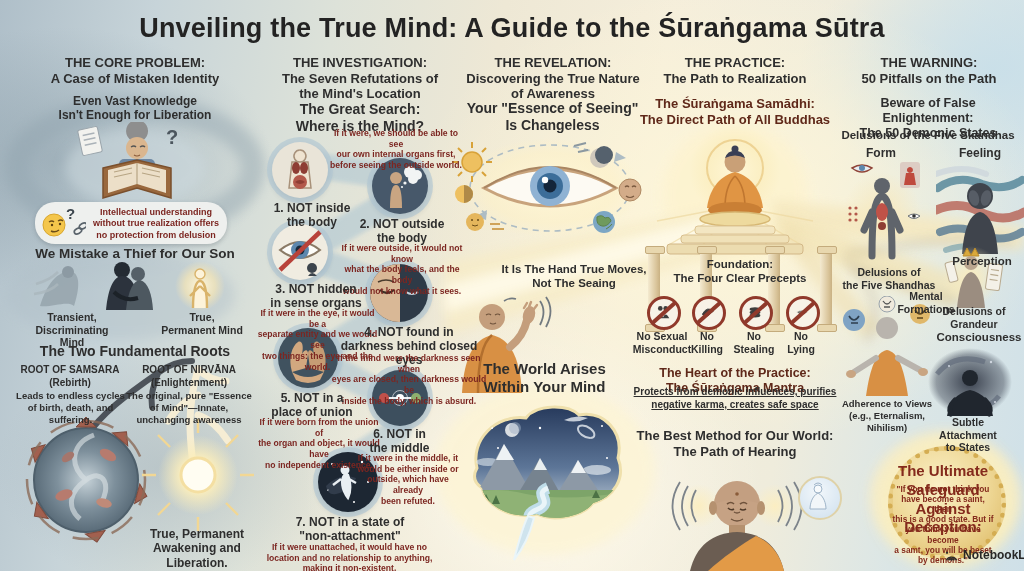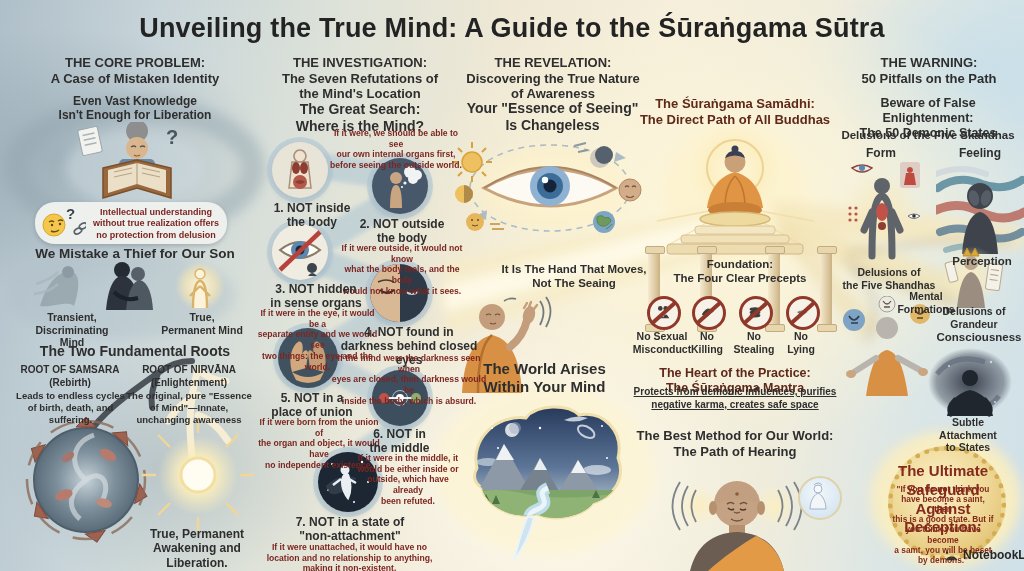--- a/index.html
+++ b/index.html
@@ -345,21 +345,21 @@
     <g>
         <circle cx="182" cy="62" r="11" fill="#d3ac89" stroke="#b08a64"></circle>
         <path d="M177,59 q2,-2 4,0 M184,59 q2,-2 4,0 M178,68 q4,3 8,0" stroke="#7a5a40" stroke-width="1.2" fill="none"></path>
       </g>
     <g>
         <circle cx="156" cy="94" r="11" fill="#7ca6c4"></circle>
         <path d="M149,89 q5,-3 8,1 q5,-2 6,3 q-4,6 -9,5 q-6,-1 -5,-9 M158,101 q4,-2 6,-5" fill="#6f9a5d" stroke="#5d834d" stroke-width="1"></path>
       </g>
   </svg>
 
-  <div class="t b" style="left:498px;top:263px;width:152px;font-size:11.5px;">It Is The Hand That Moves,
+  <div class="t b" style="left:498px;top:263px;width:152px;font-size:11.5px;">It Is The Hand True Moves,
 Not The Seaing</div>
 
   <svg class="lay" width="100" height="98" style="left:452px;top:295px;">
     <circle cx="40" cy="22" r="13" fill="#c49e7c"></circle>
     <path d="M34,20 q3,-2 5,0 M43,20 q3,-2 5,0 M38,28 q3,2 6,0" stroke="#6e523c" stroke-width="1.2" fill="none"></path>
     <path d="M10,98 C12,62 22,44 40,40 C58,44 68,62 70,98 Z" fill="#d89044"></path>
     <path d="M40,40 C30,48 26,70 26,98" stroke="#b26f2e" stroke-width="2.5" fill="none"></path>
     <path d="M58,52 C68,44 73,34 75,25" stroke="#c49e7c" stroke-width="8" stroke-linecap="round" fill="none"></path>
     <ellipse cx="77" cy="20" rx="6" ry="9" fill="#c49e7c" transform="rotate(15 77 20)"></ellipse>
     <path d="M72,13 l3,-5 M77,12 l2,-5 M82,14 l3,-4" stroke="#c49e7c" stroke-width="2.4" stroke-linecap="round"></path>
@@ -402,20 +402,22 @@
         <polygon points="126,62 119,75 134,75" fill="#eef2f4"></polygon>
       <rect x="14" y="92" width="160" height="40" fill="#7da469"></rect>
       <path d="M14,96 q30,-8 60,0 q40,8 100,-2 l0,40 l-160,0 Z" fill="#8fb275"></path>
       <path d="M30,104 l4,-8 l4,8 Z M40,106 l4,-9 l4,9 Z M140,100 l4,-8 l4,8 Z" fill="#4c7245"></path>
       <path d="M96,90 C80,96 104,104 84,112 C70,118 84,126 72,134" stroke="#bfdde9" stroke-width="12" fill="none"></path>
       <path d="M96,90 C80,96 104,104 84,112 C70,118 84,126 72,134" stroke="#eaf5f9" stroke-width="5" fill="none"></path>
     </g>
     <path d="M76,118 C70,130 66,146 62,162 C70,152 78,136 82,120 Z" fill="#cfe4ee" stroke="#eaf5f9" stroke-width="2"></path>
   </svg>
 
+  <div class="t hcol" style="left:635px;top:55px;width:200px;">THE PRACTICE:
+The Path to Realization</div>
   <div class="t b mar" style="left:628px;top:96px;width:214px;font-size:13px;">The Śūraṅgama Samādhi:
 The Direct Path of All Buddhas</div>
 
   <svg class="lay" width="196" height="130" style="left:637px;top:126px;">
     <defs>
         <radialGradient id="haloG">
           <stop offset="0%" stop-color="#fff7d8"></stop>
           <stop offset="60%" stop-color="#fbeec0" stop-opacity=".8"></stop>
           <stop offset="100%" stop-color="#fbeec0" stop-opacity="0"></stop>
         </radialGradient>
@@ -603,20 +605,23 @@
     <circle cx="49" cy="8" r="8" fill="#efe9dc" stroke="#9aa4ab"></circle>
       <path d="M45,5 q4,6 8,0 M46,11 h6" stroke="#555" stroke-width="1.3" fill="none"></path>
     <circle cx="82" cy="18" r="10" fill="#e0b86a"></circle>
       <path d="M77,14 q5,8 10,0 M79,22 h6" stroke="#5a431c" stroke-width="1.5" fill="none"></path>
     <circle cx="49" cy="32" r="11" fill="#b9b4ad"></circle>
     <path d="M28,100 C32,72 38,56 49,54 C60,56 66,72 70,100 Z" fill="#d89044"></path>
     <path d="M38,62 L16,76 M60,62 L82,74" stroke="#b9b4ad" stroke-width="6" stroke-linecap="round"></path>
     <ellipse cx="13" cy="78" rx="5" ry="4" fill="#c9a582"></ellipse>
       <ellipse cx="85" cy="76" rx="5" ry="4" fill="#c9a582"></ellipse>
   </svg>
+  <div class="t note" style="left:838px;top:398px;width:98px;font-size:9.5px;">Adherence to Views
+(e.g., Eternalism,
+Nihilism)</div>
 
   <svg class="lay" width="90" height="80" style="left:925px;top:344px;">
     <defs>
         <radialGradient id="swG">
           <stop offset="0%" stop-color="#39404d"></stop>
           <stop offset="80%" stop-color="#4a5260" stop-opacity=".5"></stop>
           <stop offset="100%" stop-color="#4a5260" stop-opacity="0"></stop>
         </radialGradient>
       </defs>
     <ellipse cx="45" cy="38" rx="42" ry="34" fill="url(#swG)"></ellipse>

